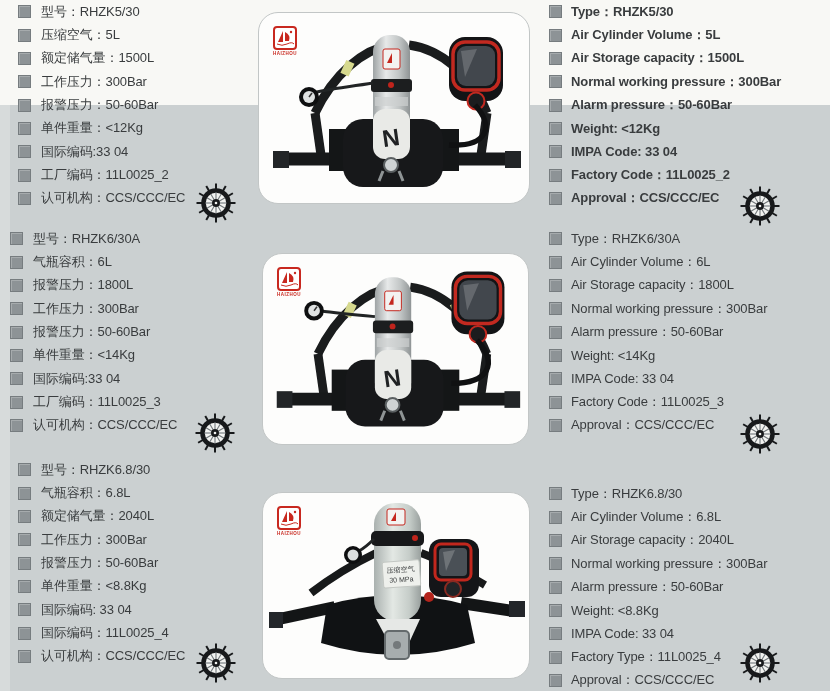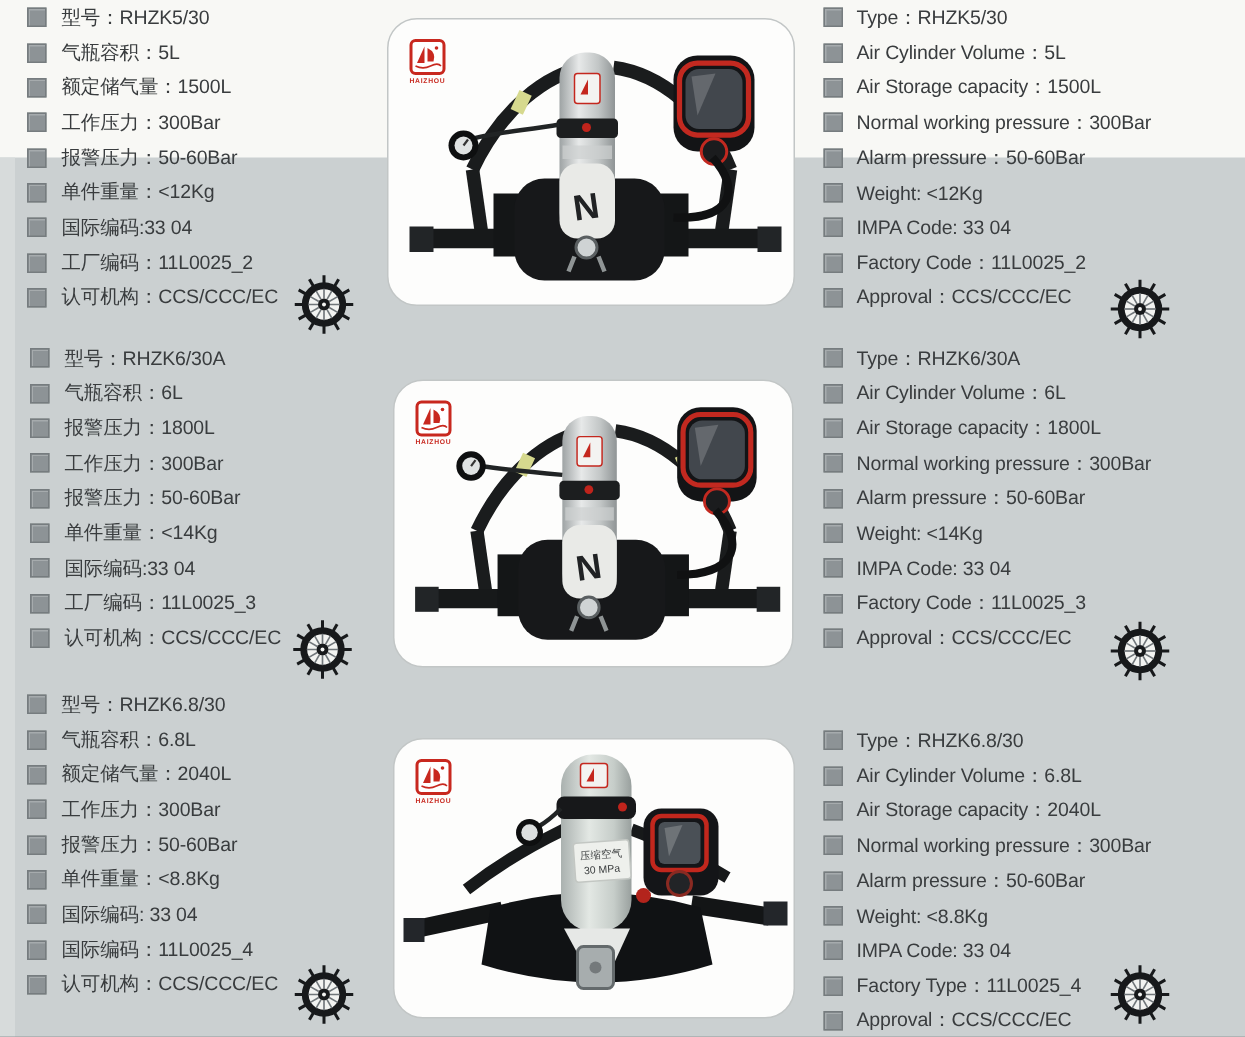--- a/index.html
+++ b/index.html
@@ -32,21 +32,21 @@
   <div class="top-band"></div>
   <div class="edge-strip"></div>
 
   <div class="spec-col cn" style="left:18px;top:0;">
       <div class="spec-row">
         <span class="bullet"></span>
         <span class="spec-text">型号：RHZK5/30</span>
       </div>
       <div class="spec-row">
         <span class="bullet"></span>
-        <span class="spec-text">气瓶容积：5L</span>
+        <span class="spec-text">压缩空气：5L</span>
       </div>
       <div class="spec-row">
         <span class="bullet"></span>
         <span class="spec-text">额定储气量：1500L</span>
       </div>
       <div class="spec-row">
         <span class="bullet"></span>
         <span class="spec-text">工作压力：300Bar</span>
       </div>
       <div class="spec-row">
@@ -63,21 +63,21 @@
       </div>
       <div class="spec-row">
         <span class="bullet"></span>
         <span class="spec-text">工厂编码：11L0025_2</span>
       </div>
       <div class="spec-row">
         <span class="bullet"></span>
         <span class="spec-text">认可机构：CCS/CCC/EC</span>
       </div>
     </div>
-  <div class="spec-col cn" style="left:20px;top:227px;">
+  <div class="spec-col cn" style="left:10px;top:227px;">
       <div class="spec-row">
         <span class="bullet"></span>
         <span class="spec-text">型号：RHZK6/30A</span>
       </div>
       <div class="spec-row">
         <span class="bullet"></span>
         <span class="spec-text">气瓶容积：6L</span>
       </div>
       <div class="spec-row">
         <span class="bullet"></span>
@@ -140,21 +140,21 @@
       <div class="spec-row">
         <span class="bullet"></span>
         <span class="spec-text">国际编码：11L0025_4</span>
       </div>
       <div class="spec-row">
         <span class="bullet"></span>
         <span class="spec-text">认可机构：CCS/CCC/EC</span>
       </div>
     </div>
 
-  <div class="spec-col en" style="left:549px;top:0;">
+  <div class="spec-col en" style="left:549px;top:0;font-weight:bold;">
       <div class="spec-row">
         <span class="bullet"></span>
         <span class="spec-text">Type：RHZK5/30</span>
       </div>
       <div class="spec-row">
         <span class="bullet"></span>
         <span class="spec-text">Air Cylinder Volume：5L</span>
       </div>
       <div class="spec-row">
         <span class="bullet"></span>

